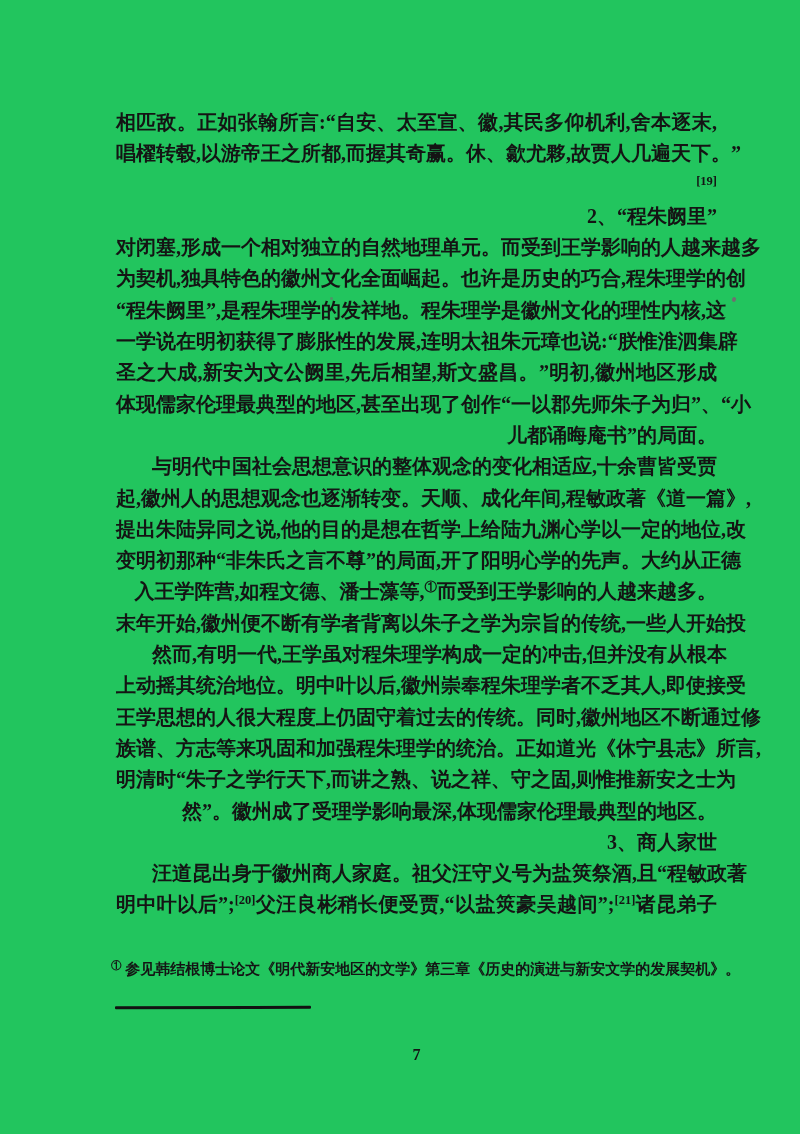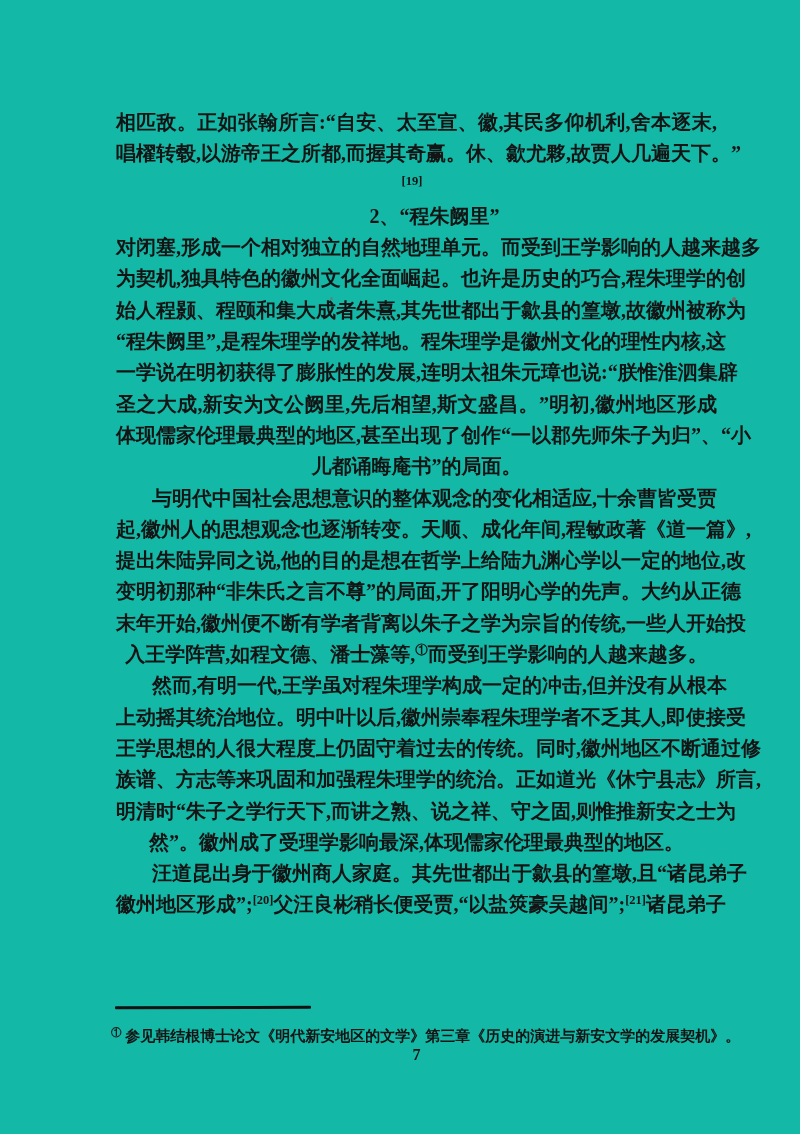--- a/index.html
+++ b/index.html
@@ -1,34 +1,34 @@
 <!DOCTYPE html>
 <html lang="zh"><head>
 <meta charset="utf-8">
 <style>
   html,body{margin:0;padding:0;background:#ffffff;}
   .page{
     position:relative;
     width:800px;height:1134px;
-    background:#14b8a6;
+    background:#22c55e;
     overflow:hidden;
     font-family:"Liberation Serif","DejaVu Serif",serif;
     color:#141414;
   }
   .body-text{
     position:absolute;
     left:116px;top:107px;width:601px;
     font-size:20px;
     font-weight:600;
   }
   .line{
     height:31.3px;
     line-height:31.3px;
     white-space:nowrap;
-    text-align:center;
+    text-align:right;
     overflow:visible;
   }
   .line.justify{
     text-align:justify;
     text-align-last:justify;
   }
   .line.indent{ text-indent:36px; }
   .line.ref-only{ margin-left:-9px; }
   sup{
     font-size:12.5px;
@@ -40,21 +40,21 @@
   .fn-rule{
     position:absolute;
     left:115px;top:1006px;
     width:196px;height:2.6px;
     background:#121212;
     border-radius:1px;
     transform:rotate(-0.15deg);
   }
   .footnote{
     position:absolute;
-    left:111px;top:1025px;width:620px;
+    left:111px;top:958px;width:620px;
     font-size:15px;
     font-weight:600;
     line-height:22px;
     white-space:nowrap;
   }
   .footnote sup{ font-size:10.5px; vertical-align:5px; }
   .page-num{
     position:absolute;
     left:116px;top:1046px;width:601px;
     text-align:center;
@@ -74,40 +74,40 @@
 
 <div class="page">
 
   <div class="body-text">
       <div class="line justify"><span>相匹敌。正如张翰所言:“自安、太至宣、徽,其民多仰机利,舍本逐末,</span></div>
       <div class="line justify"><span>唱櫂转毂,以游帝王之所都,而握其奇赢。休、歙尤夥,故贾人几遍天下。”</span></div>
       <div class="line ref-only"><sup>[19]</sup></div>
       <div class="line indent"><span>2、“程朱阙里”</span></div>
       <div class="line justify"><span>对闭塞,形成一个相对独立的自然地理单元。而受到王学影响的人越来越多</span></div>
       <div class="line justify"><span>为契机,独具特色的徽州文化全面崛起。也许是历史的巧合,程朱理学的创</span></div>
-      <div class="line justify"><span>始人程颢、程颐和集大成者朱熹,其先世都出于歙县的篁墩,故徽州被称为</span></div>
       <div class="line justify"><span>“程朱阙里”,是程朱理学的发祥地。程朱理学是徽州文化的理性内核,这</span></div>
       <div class="line justify"><span>一学说在明初获得了膨胀性的发展,连明太祖朱元璋也说:“朕惟淮泗集辟</span></div>
       <div class="line justify"><span>圣之大成,新安为文公阙里,先后相望,斯文盛昌。”明初,徽州地区形成</span></div>
       <div class="line justify"><span>体现儒家伦理最典型的地区,甚至出现了创作“一以郡先师朱子为归”、“小</span></div>
       <div class="line"><span>儿都诵晦庵书”的局面。</span></div>
       <div class="line indent justify"><span>与明代中国社会思想意识的整体观念的变化相适应,十余曹皆受贾</span></div>
       <div class="line justify"><span>起,徽州人的思想观念也逐渐转变。天顺、成化年间,程敏政著《道一篇》,</span></div>
       <div class="line justify"><span>提出朱陆异同之说,他的目的是想在哲学上给陆九渊心学以一定的地位,改</span></div>
       <div class="line justify"><span>变明初那种“非朱氏之言不尊”的局面,开了阳明心学的先声。大约从正德</span></div>
+      <div class="line"><span>入王学阵营,如程文德、潘士藻等,</span><sup>①</sup><span>而受到王学影响的人越来越多。</span></div>
       <div class="line justify"><span>末年开始,徽州便不断有学者背离以朱子之学为宗旨的传统,一些人开始投</span></div>
-      <div class="line"><span>入王学阵营,如程文德、潘士藻等,</span><sup>①</sup><span>而受到王学影响的人越来越多。</span></div>
       <div class="line indent justify"><span>然而,有明一代,王学虽对程朱理学构成一定的冲击,但并没有从根本</span></div>
       <div class="line justify"><span>上动摇其统治地位。明中叶以后,徽州崇奉程朱理学者不乏其人,即使接受</span></div>
       <div class="line justify"><span>王学思想的人很大程度上仍固守着过去的传统。同时,徽州地区不断通过修</span></div>
       <div class="line justify"><span>族谱、方志等来巩固和加强程朱理学的统治。正如道光《休宁县志》所言,</span></div>
       <div class="line justify"><span>明清时“朱子之学行天下,而讲之熟、说之祥、守之固,则惟推新安之士为</span></div>
       <div class="line"><span>然”。徽州成了受理学影响最深,体现儒家伦理最典型的地区。</span></div>
-      <div class="line indent justify"><span>汪道昆出身于徽州商人家庭。其先世都出于歙县的篁墩,且“诸昆弟子</span></div>
-      <div class="line justify"><span>徽州地区形成”;</span><sup>[20]</sup><span>父汪良彬稍长便受贾,“以盐筴豪吴越间”;</span><sup>[21]</sup><span>诸昆弟子</span></div>
+      <div class="line indent"><span>3、商人家世</span></div>
+      <div class="line indent justify"><span>汪道昆出身于徽州商人家庭。祖父汪守义号为盐筴祭酒,且“程敏政著</span></div>
+      <div class="line justify"><span>明中叶以后”;</span><sup>[20]</sup><span>父汪良彬稍长便受贾,“以盐筴豪吴越间”;</span><sup>[21]</sup><span>诸昆弟子</span></div>
     </div>
 
   <div class="fn-rule"></div>
 
   <div class="footnote"><sup>①</sup><span> 参见韩结根博士论文《明代新安地区的文学》第三章《历史的演进与新安文学的发展契机》。</span></div>
 
   <div class="page-num">7</div>
 
   <div class="speck s1"></div>
   <div class="speck s2"></div>

